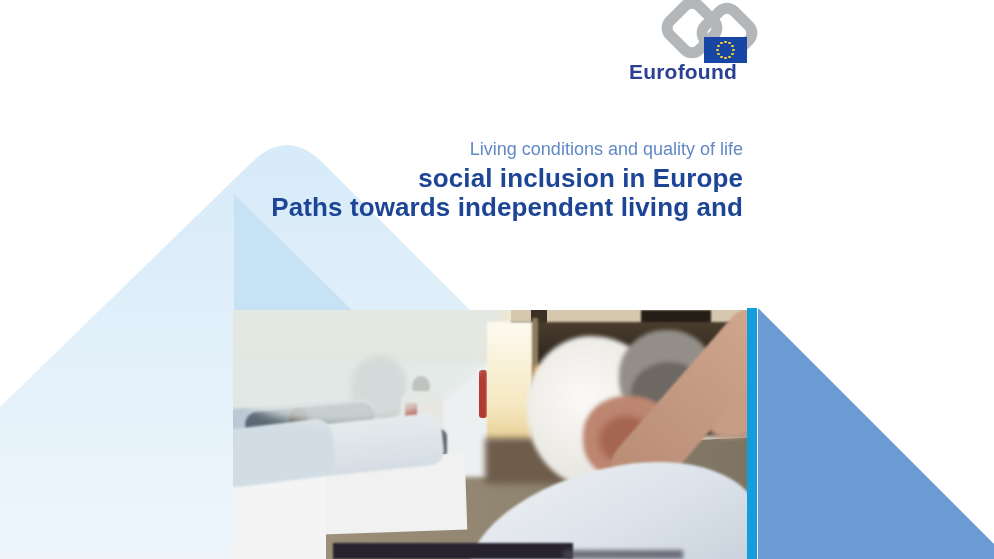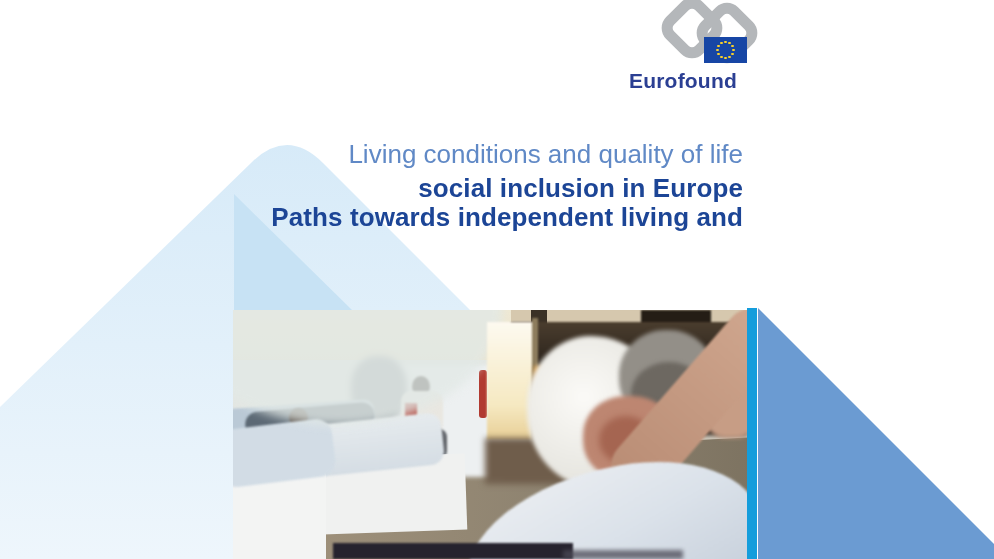--- a/index.html
+++ b/index.html
@@ -16,26 +16,26 @@
   .accent-strip{left:747px;top:308px;width:10px;height:251px;background:#149ddc;}
 
   
   .logo{left:620px;top:0;width:150px;height:86px;}
   .logo svg.links{position:absolute;left:0;top:0;width:150px;height:86px;}
   .flag{position:absolute;left:84px;top:37px;width:43px;height:26px;background:#1746a5;}
   .stars{position:absolute;inset:0;}
   .star-dot{position:absolute;width:2.6px;height:2.6px;border-radius:50%;}
   .wordmark{
     position:absolute;left:0;top:60px;width:126px;text-align:center;
-    font-size:21px;font-weight:600;color:#2b3f93;letter-spacing:.2px;margin-top:9px;
+    font-size:21px;font-weight:600;color:#2b3f93;letter-spacing:.2px;
   }
 
   
   .titles{right:251px;top:139px;text-align:right;}
-  .series{font-size:26px;color:#6089c6;margin-bottom:4px;}
+  .series{font-size:18px;color:#6089c6;margin-bottom:4px;}
   .title{font-size:26px;line-height:29px;font-weight:bold;color:#1c4596;letter-spacing:.1px;}
 
   
   .photo{left:233px;top:310px;width:514px;height:249px;overflow:hidden;background:#cfc9bb;}
   .photo div{position:absolute;}
   .p-ceiling{left:0;top:0;width:514px;height:72px;background:linear-gradient(180deg,#efe8d3,#e9e1c9);}
   .p-wall{left:0;top:50px;width:300px;height:115px;background:#e3e6e2;}
   .p-carpet{left:-10px;top:155px;width:534px;height:121px;transform:skewY(-3deg);transform-origin:left top;
     background:linear-gradient(95deg,#a4957e 0%,#8e8370 60%,#7c7260 100%);}
   .p-partition{left:148px;top:55px;width:122px;height:112px;background:#edf0f1;filter:blur(2px);}

